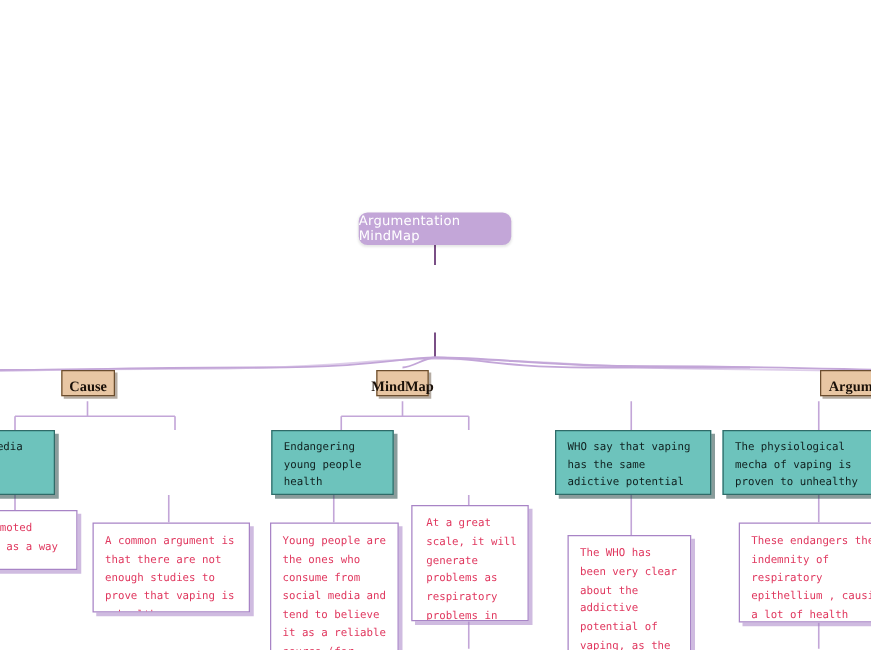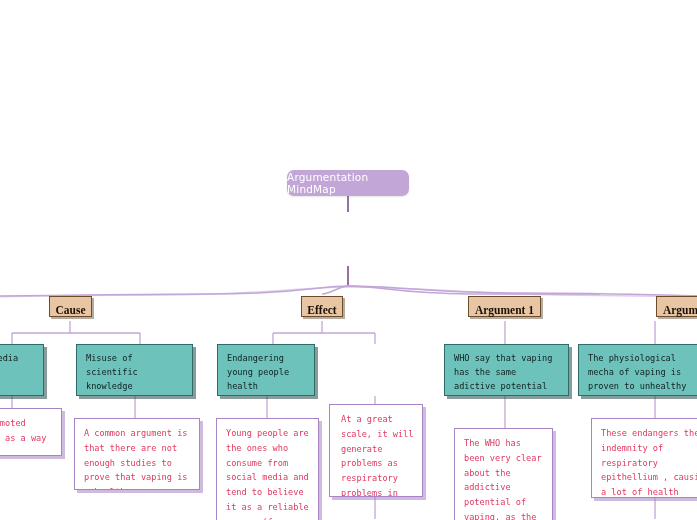--- a/index.html
+++ b/index.html
@@ -131,34 +131,28 @@
 
   <div class="title-chip" style="left:287px;top:170px;width:122px;height:26px;">
     <span>Argumentation MindMap</span>
   </div>
 
 
   <div class="cat" style="left:49px;top:296px;width:43px;height:21px;">
     <span>Cause</span>
   </div>
   <div class="cat" style="left:301px;top:296px;width:42px;height:21px;">
-    <span>Effect</span>
-  </div>
-  <div class="cat" style="left:468px;top:296px;width:73px;height:21px;">
-    <span>Argument 1</span>
+    <span>MindMap</span>
   </div>
   <div class="cat" style="left:656px;top:296px;width:73px;height:21px;">
     <span>Argument 2</span>
   </div>
 
   <div class="teal" style="left:-28px;top:344px;width:72px;height:52px;">
     <span>l Media</span>
-  </div>
-  <div class="teal" style="left:76px;top:344px;width:117px;height:52px;">
-    <span>Misuse of scientific knowledge</span>
   </div>
   <div class="teal" style="left:217px;top:344px;width:98px;height:52px;">
     <span>Endangering young people health</span>
   </div>
   <div class="teal" style="left:444px;top:344px;width:125px;height:52px;">
     <span>WHO say that vaping has the same adictive potential as cigarettes</span>
   </div>
   <div class="teal" style="left:578px;top:344px;width:128px;height:52px;">
     <span>The physiological mecha of vaping is proven to unhealthy</span>
   </div>

